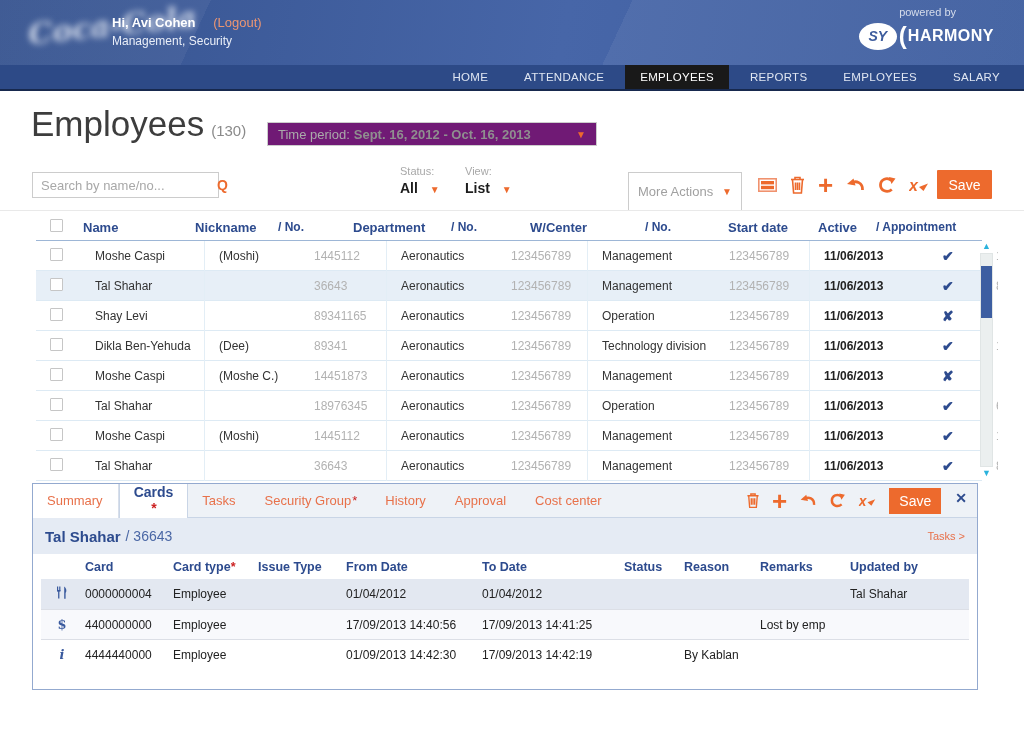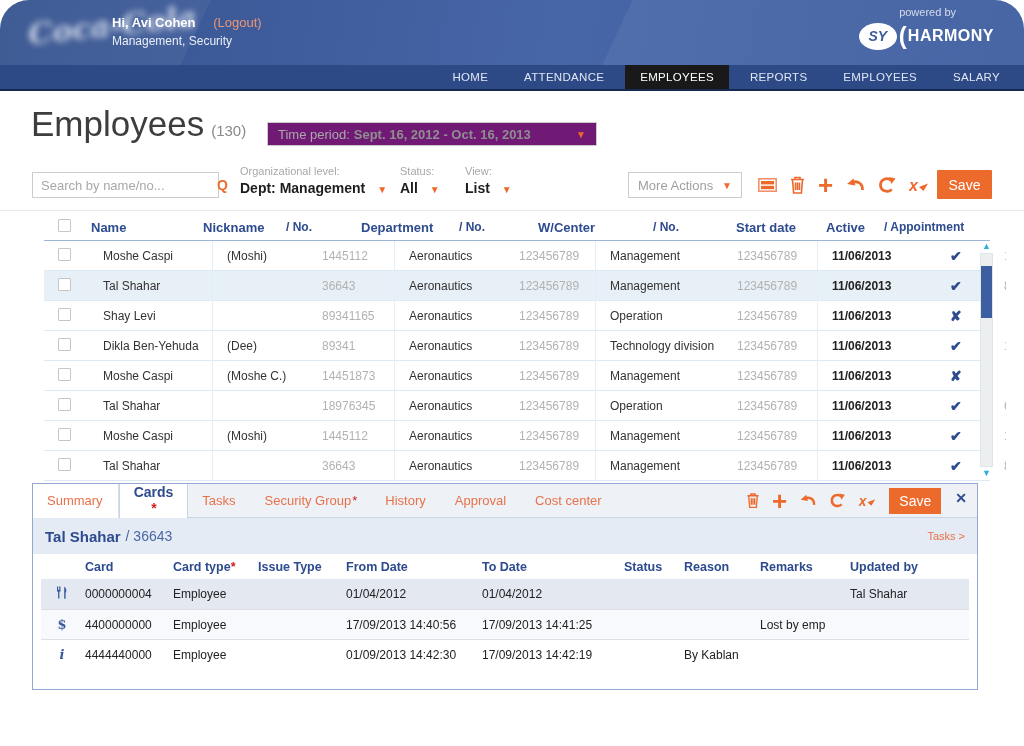--- a/index.html
+++ b/index.html
@@ -1,17 +1,17 @@
 <!DOCTYPE html>
 <html><head>
 <meta charset="utf-8">
 <style>
   * { margin:0; padding:0; box-sizing:border-box; }
   body { background:#fff; font-family:"Liberation Sans", sans-serif; }
-  .app { position:relative; width:1024px; height:746px; background:#fff; overflow:hidden; margin:0 auto;border-radius:29px; }
+  .app { position:relative; width:1024px; height:746px; background:#fff; overflow:hidden; margin:0 auto; }
 
   
   .top-header { position:absolute; top:0; left:0; width:1024px; height:65px;
     background: linear-gradient(115deg, rgba(255,255,255,0.05) 20%, transparent 20% 60%, rgba(255,255,255,0.06) 60%),
                 linear-gradient(100deg,#36538f,#4766a8 55%,#3c5c9e); }
   .coke-logo { position:absolute; left:28px; top:8px; color:#eef2fa; font-family:"DejaVu Serif", serif;
     font-style:italic; font-weight:bold; font-size:30px; transform:rotate(-6deg); filter:blur(3px); opacity:.8; }
   .user-block { position:absolute; left:112px; top:15px; color:#fff; font-size:13px; }
   .user-block .greet { font-weight:bold; }
   .logout-link { color:#ec9673; margin-left:14px; cursor:pointer; text-decoration:none; font-weight:normal; }
@@ -44,34 +44,34 @@
     display:flex; align-items:center; padding:0 8px; background:#fff; }
   .search-box input { border:none; outline:none; flex:1; font-size:13px; color:#777; font-family:inherit; }
   .search-box input::placeholder { color:#a8a8a8; }
   .search-q { color:#ed6a2d; font-weight:bold; font-size:14px; cursor:pointer; }
 
   .filter { position:absolute; top:165px; }
   .filter .flabel { font-size:11px; color:#a8a8a8; }
   .filter .fvalue { margin-top:3px; font-size:14px; font-weight:bold; color:#1d1d1d; cursor:pointer; }
   .f-org { left:240px; } .f-status { left:400px; } .f-view { left:465px; }
 
-  .more-actions { position:absolute; left:628px; top:172px; width:114px; height:26px; border:1px solid #ccc;
+  .more-actions { position:absolute; left:628px; top:172px; width:114px; height:39px; border:1px solid #ccc;
     display:flex; align-items:center; padding:8px 9px; font-size:13px; color:#a0a0a0; cursor:pointer; background:#fff; }
   .more-actions .arrow-dn { margin-left:auto; }
 
   .tool-icons { position:absolute; left:758px; top:172px; height:26px; display:flex; align-items:center; gap:13px; }
   .ticon { cursor:pointer; display:inline-flex; align-items:center; }
   .plus-ic { color:#ed6a2d; font-size:26px; font-weight:bold; line-height:20px; }
   .save-btn { position:absolute; left:937px; top:170px; width:55px; height:29px; background:#ed6a2d; color:#fff;
     border:none; font-size:14px; font-family:inherit; cursor:pointer; border-radius:1px; }
   .filter-divider { position:absolute; left:0; top:210px; width:1024px; height:1px; background:#e9e9e9; }
 
   
   .egrid { display:grid; grid-template-columns:45px 112px 83px 75px 98px 79px 115px 83px 90px 58px 1fr; align-items:center; }
-  .emp-table { position:absolute; left:44px; top:214px; width:946px; }
+  .emp-table { position:absolute; left:36px; top:214px; width:946px; }
   .ehead { height:27px; border-bottom:1px solid #9db6d6; color:#2d4b8e; font-size:13px; font-weight:bold; }
   .ehead .hcell.sub { font-size:12px; font-weight:bold; }
   .erow { height:30px; font-size:12px; color:#333; border-bottom:1px solid #ddeaf4; cursor:pointer; background:#fff;gap:12px; }
   .erow.selected { background:#e7eff7; }
   .cell, .hcell { padding:0 2px; overflow:hidden; white-space:nowrap; }
   .cb { display:inline-block; width:13px; height:13px; border:1px solid #c6c6c6; background:#fff; border-radius:1px;
     margin-left:12px; cursor:pointer; }
   .c-num { color:#b2b2b2; }
   .c-start { font-weight:bold; color:#222; }
   .c-active { color:#2d4b8e; font-weight:bold; font-size:14px; text-align:left; padding-left:18px; }
@@ -169,24 +169,20 @@
   </div>
   <div class="time-period">
     <span>Time period:</span>
     <b>Sept. 16, 2012 - Oct. 16, 2013</b>
     <span class="arrow-dn">▼</span>
   </div>
 
   <div class="search-box">
     <input type="text" placeholder="Search by name/no..." style="">
     <span class="search-q">Q</span>
-  </div>
-  <div class="filter f-org">
-    <div class="flabel">Organizational level:</div>
-    <div class="fvalue"><span>Dept: Management</span> <span class="arrow-dn">▼</span></div>
   </div>
   <div class="filter f-status">
     <div class="flabel">Status:</div>
     <div class="fvalue"><span>All</span> <span class="arrow-dn">▼</span></div>
   </div>
   <div class="filter f-view">
     <div class="flabel">View:</div>
     <div class="fvalue"><span>List</span> <span class="arrow-dn">▼</span></div>
   </div>
 

